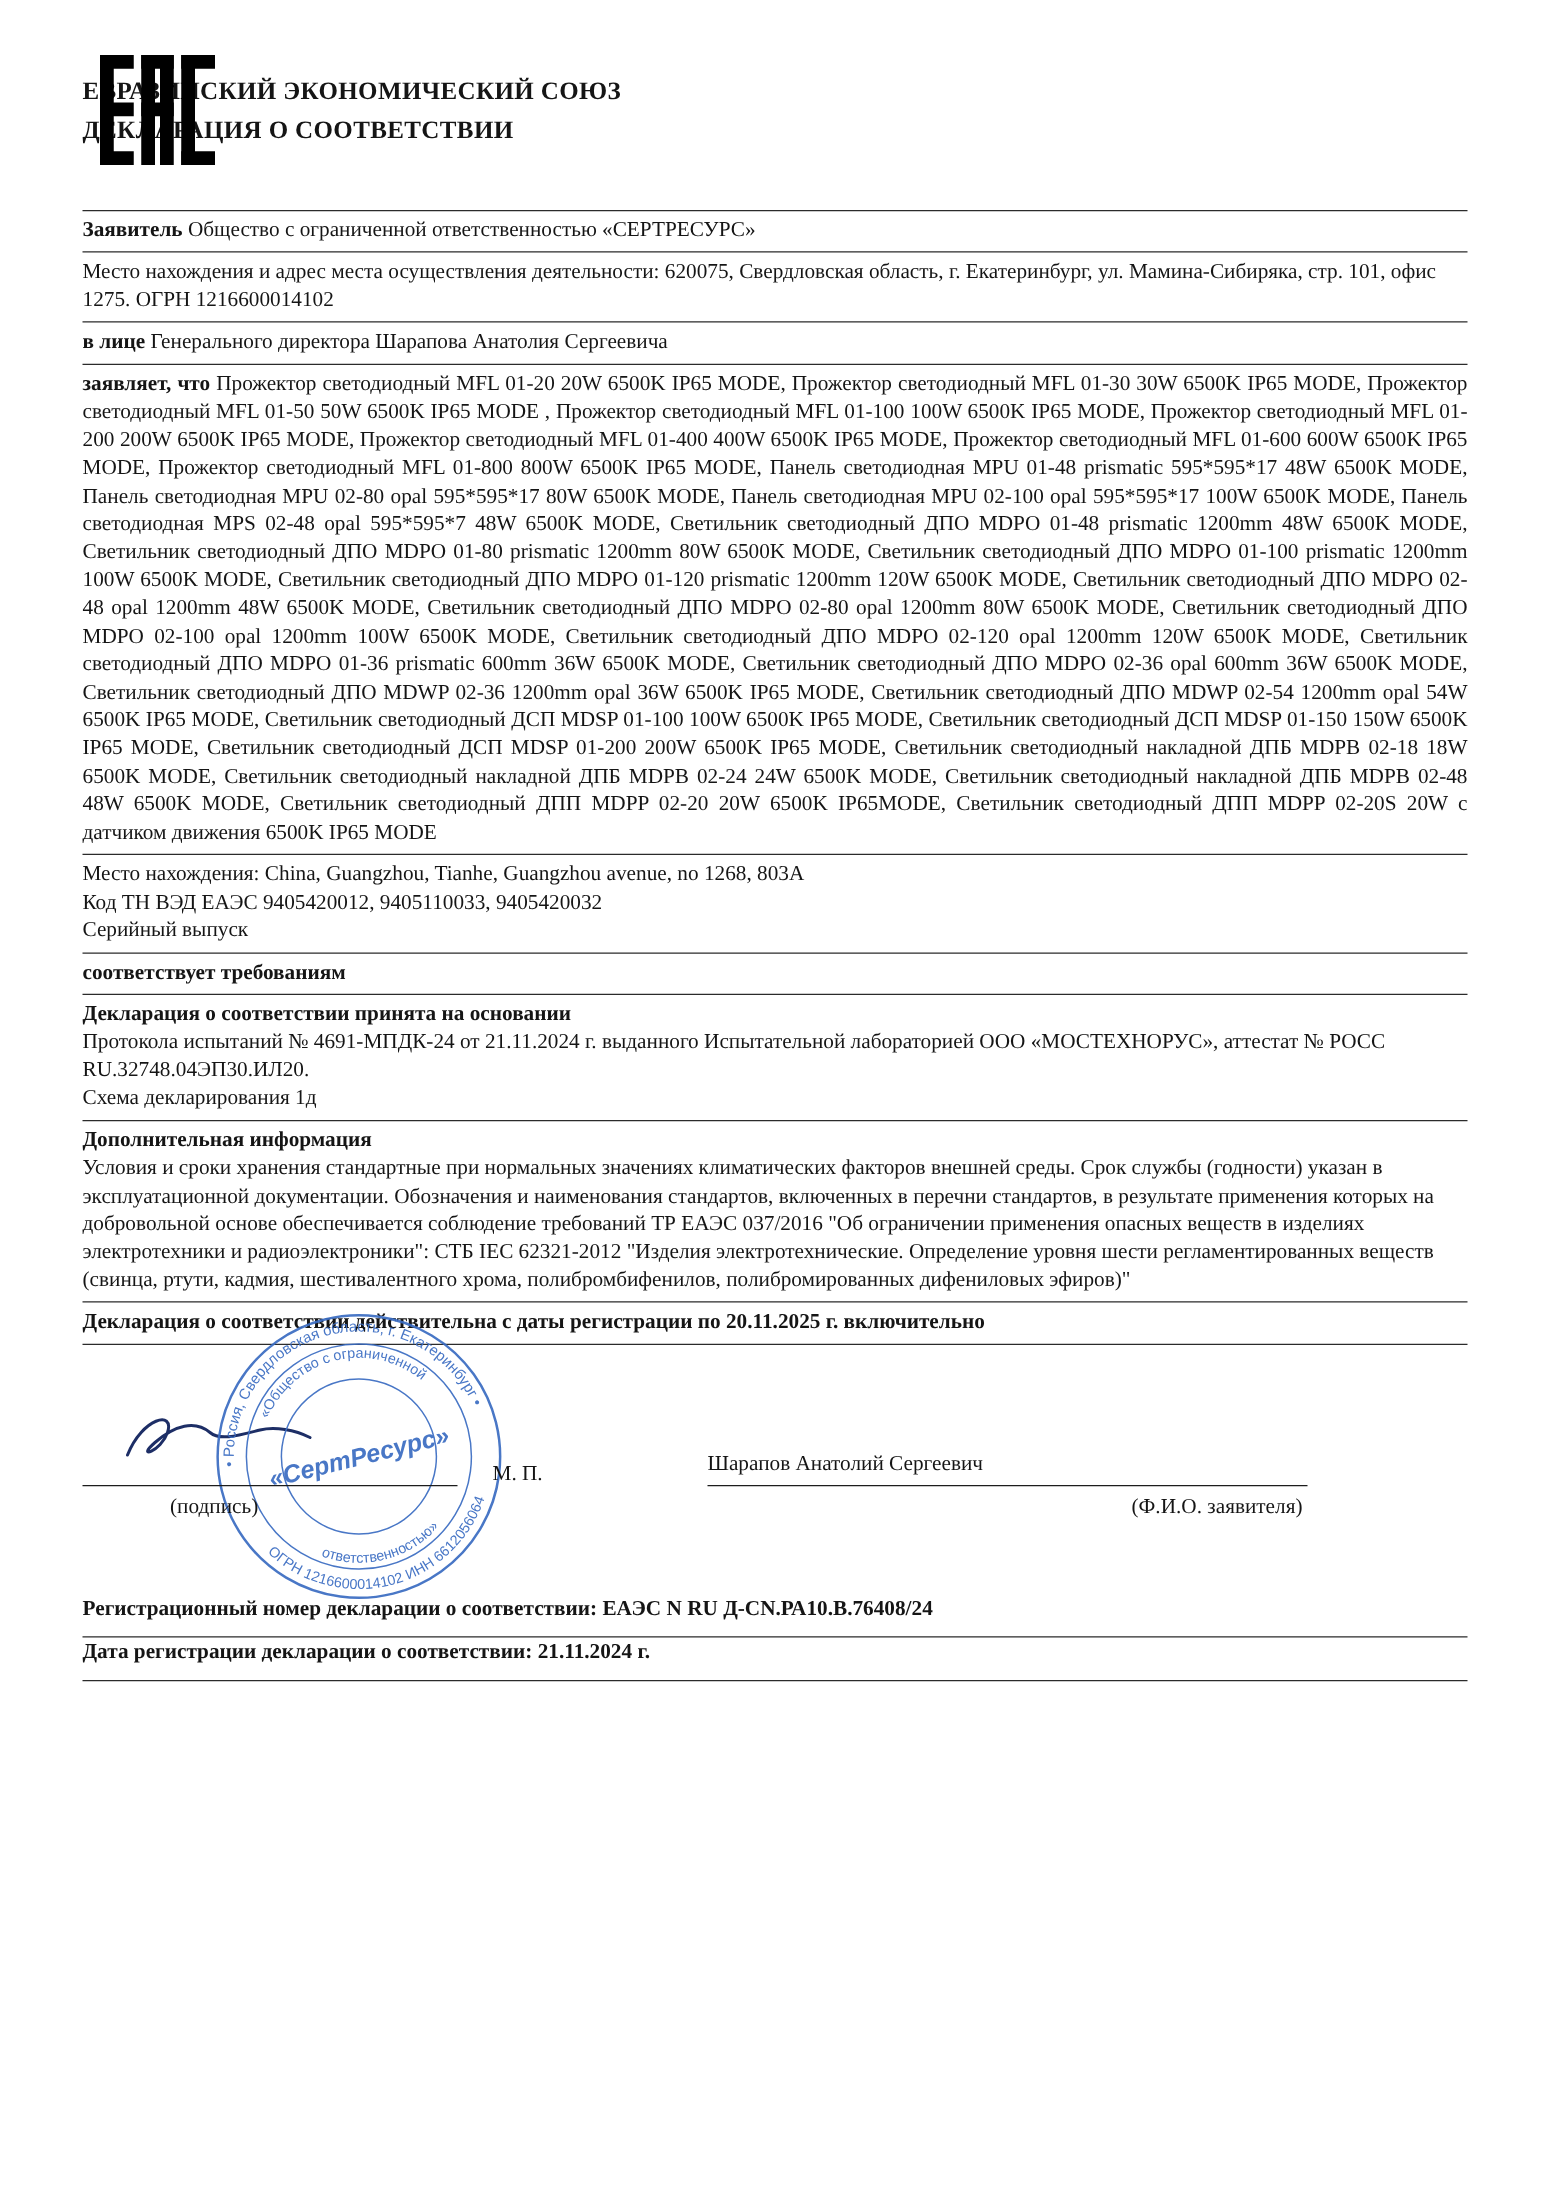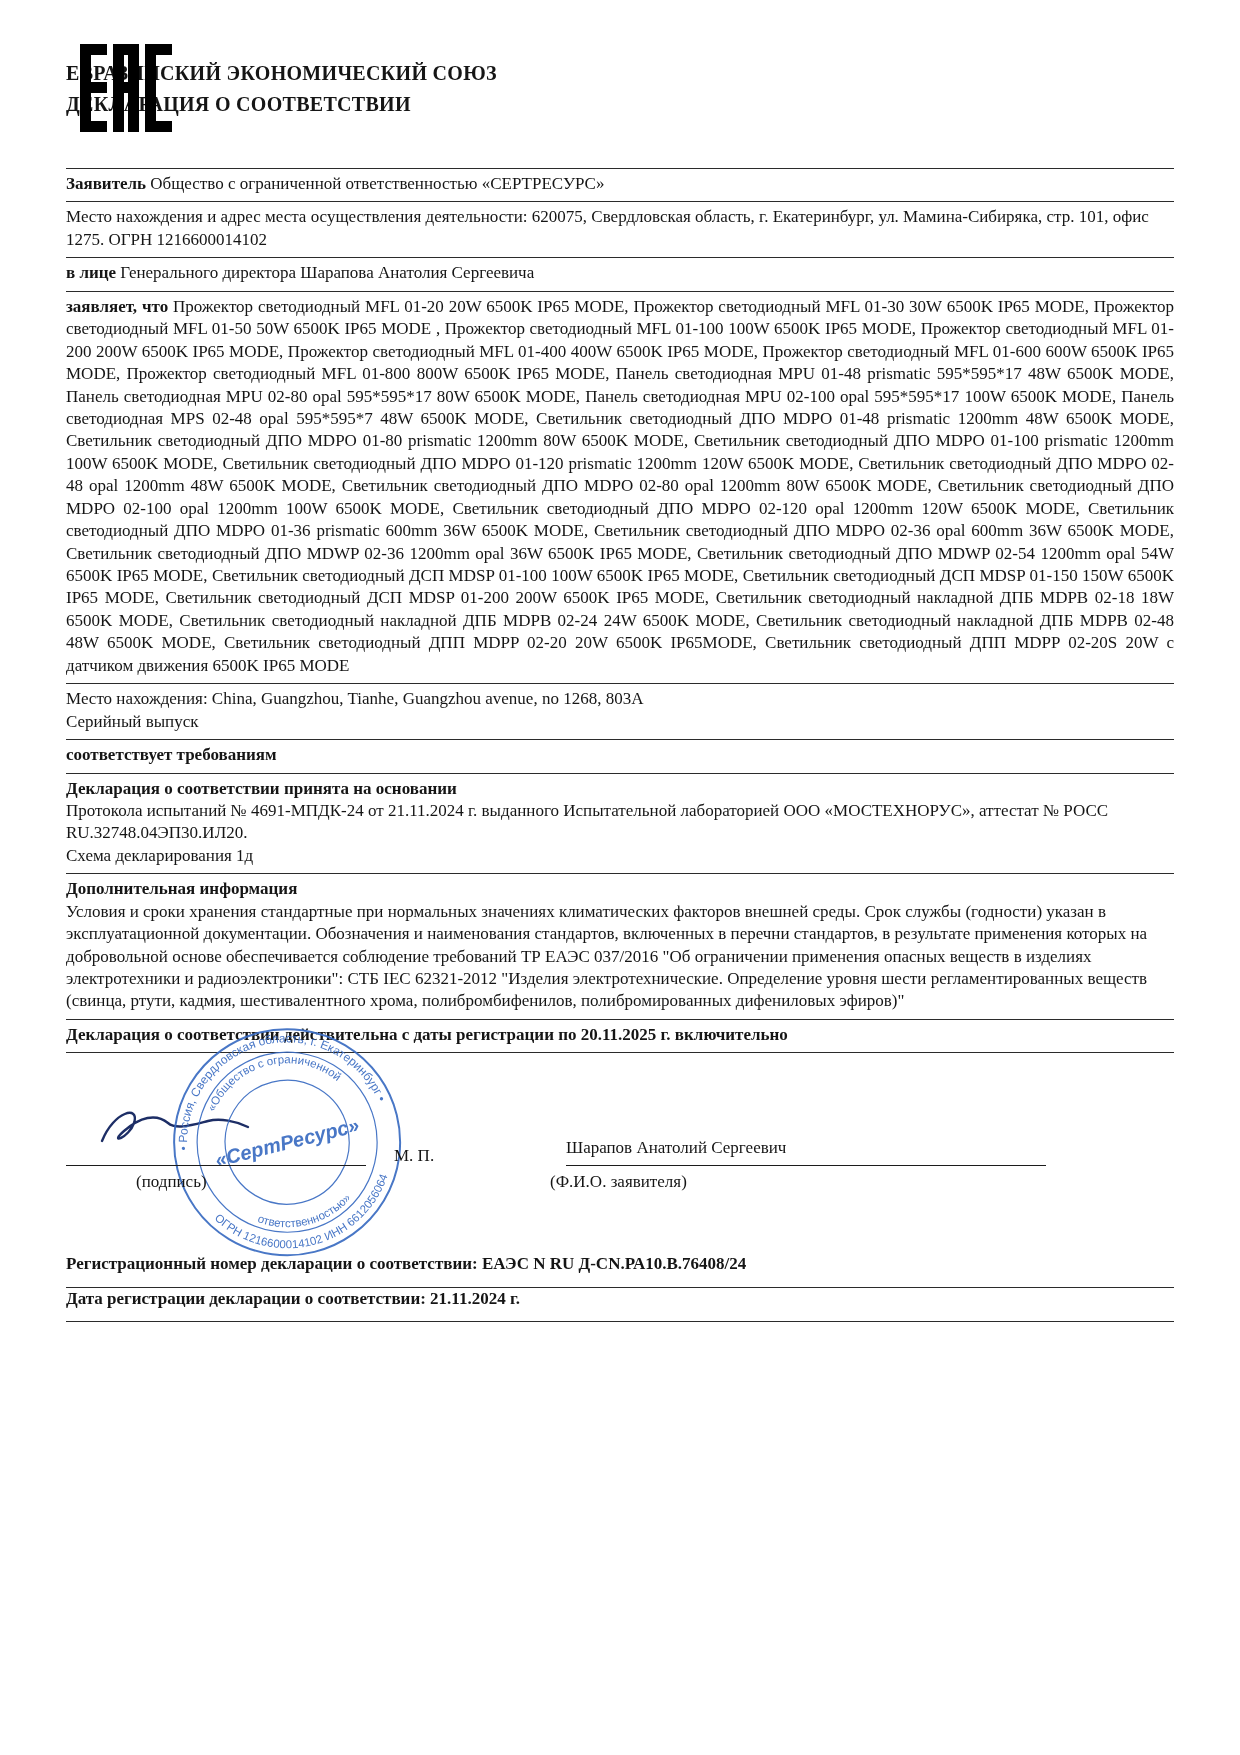--- a/index.html
+++ b/index.html
@@ -19,21 +19,21 @@
   p{margin:0;}
   
   .sig-area{position:relative;height:200px;}
   .stamp{position:absolute;left:105px;top:-28px;transform:rotate(-14deg);opacity:.92;}
   .squiggle{position:absolute;left:30px;top:48px;}
   .mp{position:absolute;left:328px;top:92px;}
   .sig-line-left{position:absolute;left:0;top:112px;width:300px;border-bottom:1.4px solid #1c1c1c;}
   .sig-caption-left{position:absolute;left:70px;top:118px;}
   .name-right{position:absolute;left:500px;top:84px;width:480px;text-align:left;}
   .sig-line-right{position:absolute;left:500px;top:112px;width:480px;border-bottom:1.4px solid #1c1c1c;}
-  .sig-caption-right{position:absolute;left:484px;top:118px;width:480px;text-align:left;}
+  .sig-caption-right{position:absolute;left:496px;top:118px;width:480px;text-align:right;}
   
   .reg-row{padding-bottom:11px;border-bottom:1px solid #2b2b2b;font-weight:bold;}
 </style>
 </head>
 <body>
 
 <div class="page">
 
   <header class="doc-header">
     <div class="eac-logo" aria-label="EAC mark">
@@ -70,20 +70,21 @@
   <section class="sec">
     <p><span class="b">в лице </span><span>Генерального директора Шарапова Анатолия Сергеевича</span></p>
   </section>
 
   <section class="sec">
     <p class="just"><span class="b">заявляет, что </span><span>Прожектор светодиодный MFL 01-20 20W 6500K IP65 MODE, Прожектор светодиодный MFL 01-30 30W 6500K IP65 MODE, Прожектор светодиодный MFL 01-50 50W 6500K IP65 MODE , Прожектор светодиодный MFL 01-100 100W 6500K IP65 MODE, Прожектор светодиодный MFL 01-200 200W 6500K IP65 MODE, Прожектор светодиодный MFL 01-400 400W 6500K IP65 MODE, Прожектор светодиодный MFL 01-600 600W 6500K IP65 MODE, Прожектор светодиодный MFL 01-800 800W 6500K IP65 MODE, Панель  светодиодная MPU 01-48 prismatic 595*595*17 48W 6500K MODE, Панель светодиодная MPU 02-80 opal 595*595*17 80W 6500K MODE, Панель светодиодная MPU 02-100 opal 595*595*17 100W 6500K MODE, Панель светодиодная MPS 02-48 opal 595*595*7 48W 6500K MODE, Светильник светодиодный ДПО MDPO 01-48 prismatic 1200mm 48W 6500K MODE, Светильник светодиодный ДПО MDPO 01-80 prismatic 1200mm 80W 6500K MODE, Светильник светодиодный ДПО MDPO 01-100 prismatic 1200mm 100W 6500K MODE, Светильник светодиодный ДПО MDPO 01-120 prismatic 1200mm 120W 6500K MODE, Светильник светодиодный ДПО MDPO 02-48 opal 1200mm 48W 6500K MODE, Светильник светодиодный ДПО MDPO 02-80 opal 1200mm 80W 6500K MODE, Светильник светодиодный ДПО MDPO 02-100 opal 1200mm 100W 6500K MODE, Светильник светодиодный ДПО MDPO 02-120 opal 1200mm 120W 6500K MODE, Светильник светодиодный ДПО MDPO 01-36 prismatic 600mm 36W 6500K MODE, Светильник светодиодный ДПО MDPO 02-36 opal 600mm 36W 6500K MODE, Светильник  светодиодный ДПО MDWP 02-36 1200mm opal 36W 6500K IP65 MODE, Светильник  светодиодный ДПО MDWP 02-54 1200mm opal 54W 6500K IP65 MODE, Светильник светодиодный ДСП MDSP 01-100 100W 6500K IP65 MODE, Светильник светодиодный ДСП MDSP 01-150 150W 6500K IP65 MODE, Светильник светодиодный ДСП MDSP 01-200 200W 6500K IP65 MODE, Светильник светодиодный накладной ДПБ MDPB 02-18 18W 6500K MODE, Светильник светодиодный накладной ДПБ MDPB 02-24 24W 6500K MODE, Светильник светодиодный накладной ДПБ MDPB 02-48 48W 6500K MODE, Светильник светодиодный ДПП MDPP 02-20 20W 6500K IP65MODE, Светильник светодиодный ДПП MDPP 02-20S 20W с датчиком движения 6500K IP65 MODE</span></p>
   </section>
 
   <section class="sec">
     <p>Место нахождения: China, Guangzhou, Tianhe, Guangzhou avenue, no 1268, 803A</p>
+    <p>Код ТН ВЭД ЕАЭС 9405420012, 9405110033, 9405420032</p>
     <p>Серийный выпуск</p>
   </section>
 
   <section class="sec">
     <p class="b">соответствует требованиям</p>
   </section>
 
   <section class="sec">
     <p class="b">Декларация о соответствии принята на основании</p>
     <p>Протокола испытаний № 4691-МПДК-24 от 21.11.2024 г. выданного Испытательной лабораторией ООО «МОСТЕХНОРУС», аттестат № РОСС RU.32748.04ЭП30.ИЛ20.</p>

